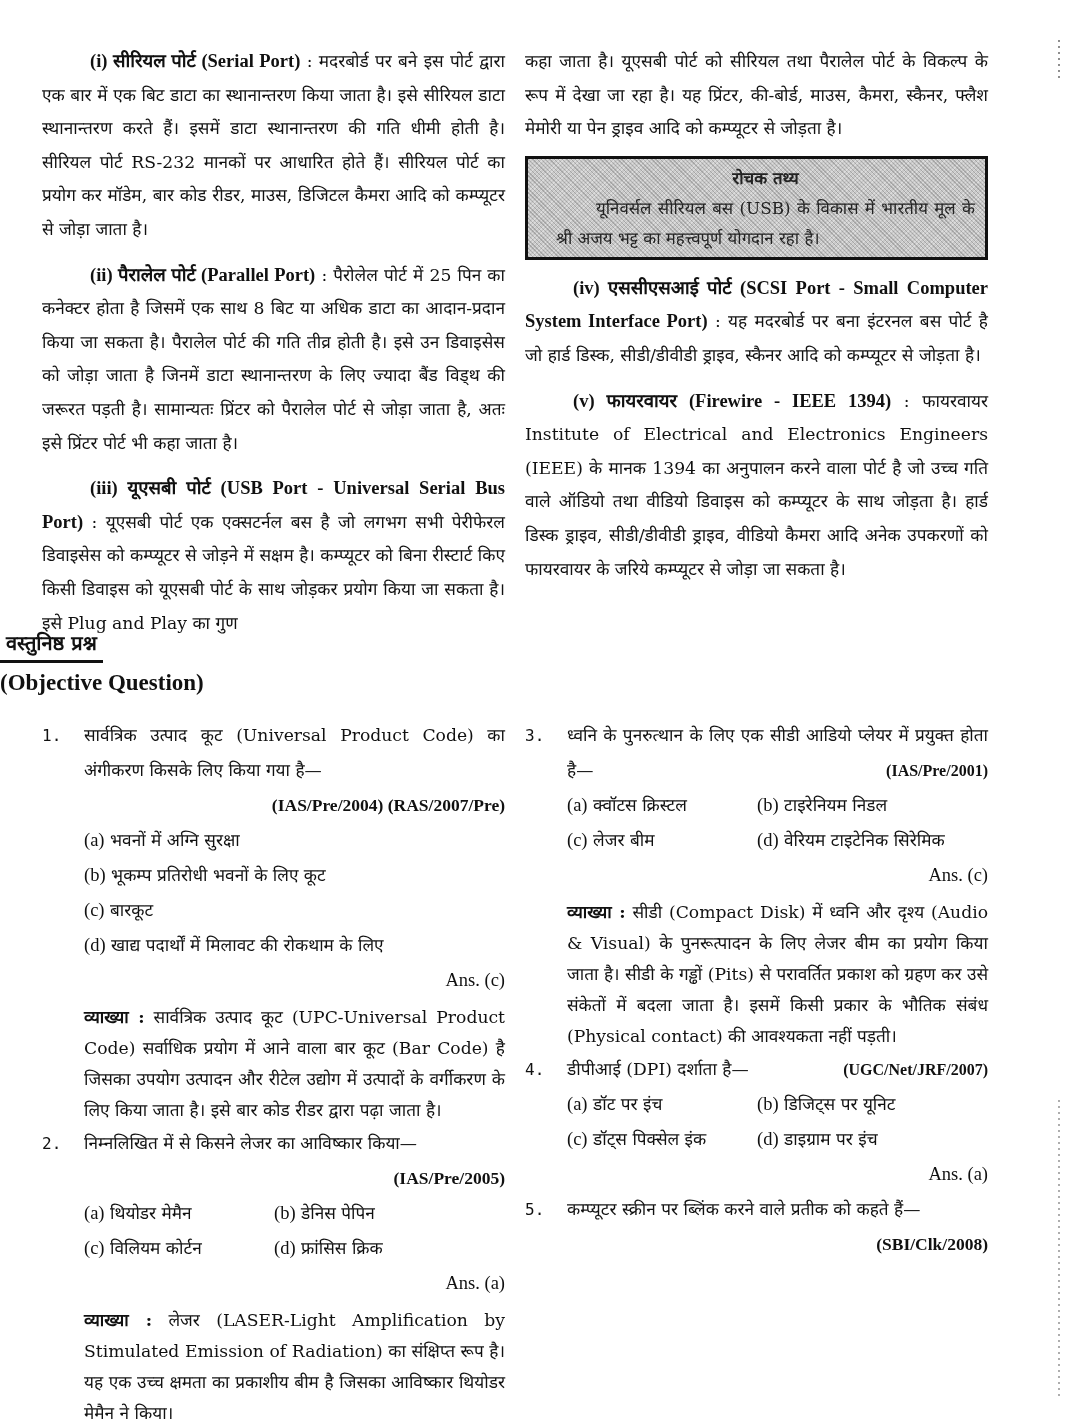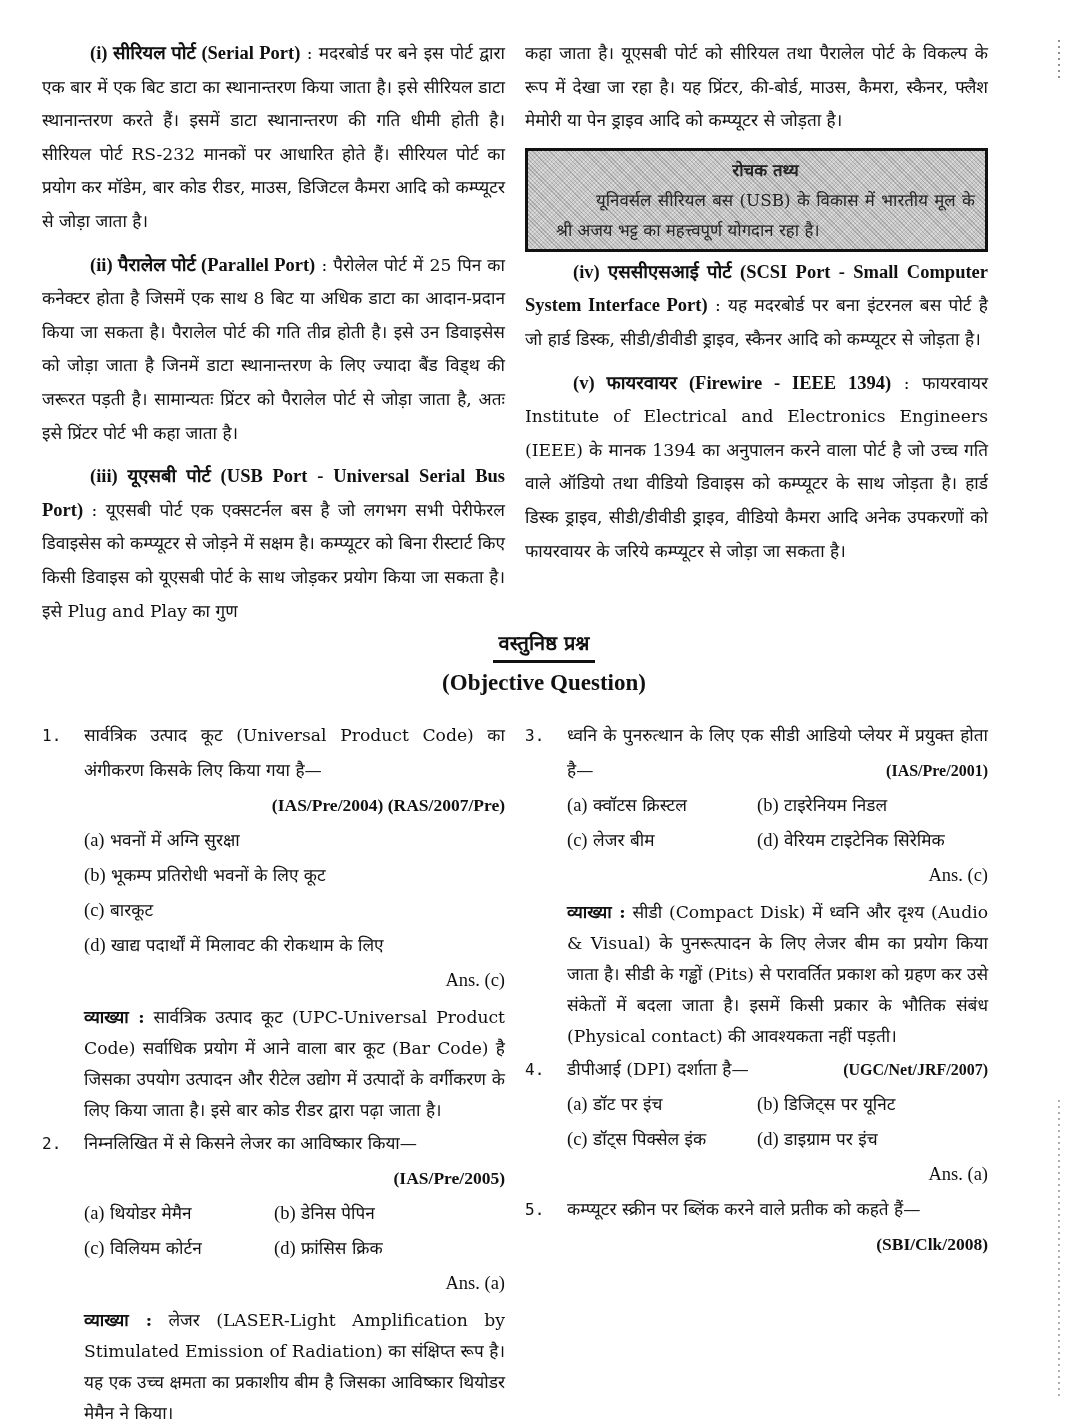--- a/index.html
+++ b/index.html
@@ -1,30 +1,30 @@
 <!DOCTYPE html>
 <html><head>
 <meta charset="utf-8">
 <style>
   html, body { margin:0; padding:0; background:#ffffff; }
   body { width:1088px; height:1424px; position:relative; overflow:hidden;
          font-family:"DejaVu Serif", "Liberation Serif", serif; color:#111; }
   .col { position:absolute; font-size:17.2px; line-height:33.6px; text-align:justify; }
   .col-left { left:42px; top:33px; width:463px; }
   .col-right { left:525px; top:33px; width:463px; }
-  .para { margin:4px 0 10px 0; text-indent:48px; }
+  .para { margin:12px 0 10px 0; text-indent:48px; }
   .para b, .heading-b { font-family:"Liberation Serif", serif; font-weight:bold; font-size:18.5px; }
   .fact-box { position:relative; margin:4px 0 4px 0; border:3px solid #111; padding:4px 10px 4px 28px;
     background-color:#c9c9c9;
     background-image: repeating-linear-gradient(45deg, rgba(0,0,0,0.18) 0 1px, transparent 1px 3px),
                       repeating-linear-gradient(-45deg, rgba(255,255,255,0.35) 0 1px, transparent 1px 3px);
     line-height:30px; font-size:16.8px; color:#222; }
   .fact-title { text-align:center; font-weight:bold; }
   .fact-body { text-indent:40px; text-align:justify; }
-  .section-head { position:absolute; left:0; width:1088px; top:628px; text-align:center; }
+  .section-head { position:absolute; left:0; width:1088px; top:628px; text-align:left; }
   .section-hindi { display:inline-block; font-weight:bold; font-size:20px; border-bottom:3px solid #111; padding:0 6px 2px 6px; line-height:30px; }
   .section-en { font-family:"Liberation Serif", serif; font-weight:bold; font-size:23px; margin-top:6px; line-height:28px; }
   .q-col { position:absolute; font-size:17.2px; line-height:35px; }
   .q-left { left:42px; top:718px; width:463px; }
   .q-right { left:525px; top:718px; width:463px; }
   .q { position:relative; padding-left:42px; margin:0; }
   .q-num { position:absolute; left:0; top:0; font-family:"DejaVu Sans Mono", monospace; font-size:16px; }
   .q-text { text-align:justify; }
   .q-src { text-align:right; font-family:"Liberation Serif", serif; font-weight:bold; font-size:17.5px; }
   .q-src-inline { float:right; font-family:"Liberation Serif", serif; font-weight:bold; font-size:16px; }

